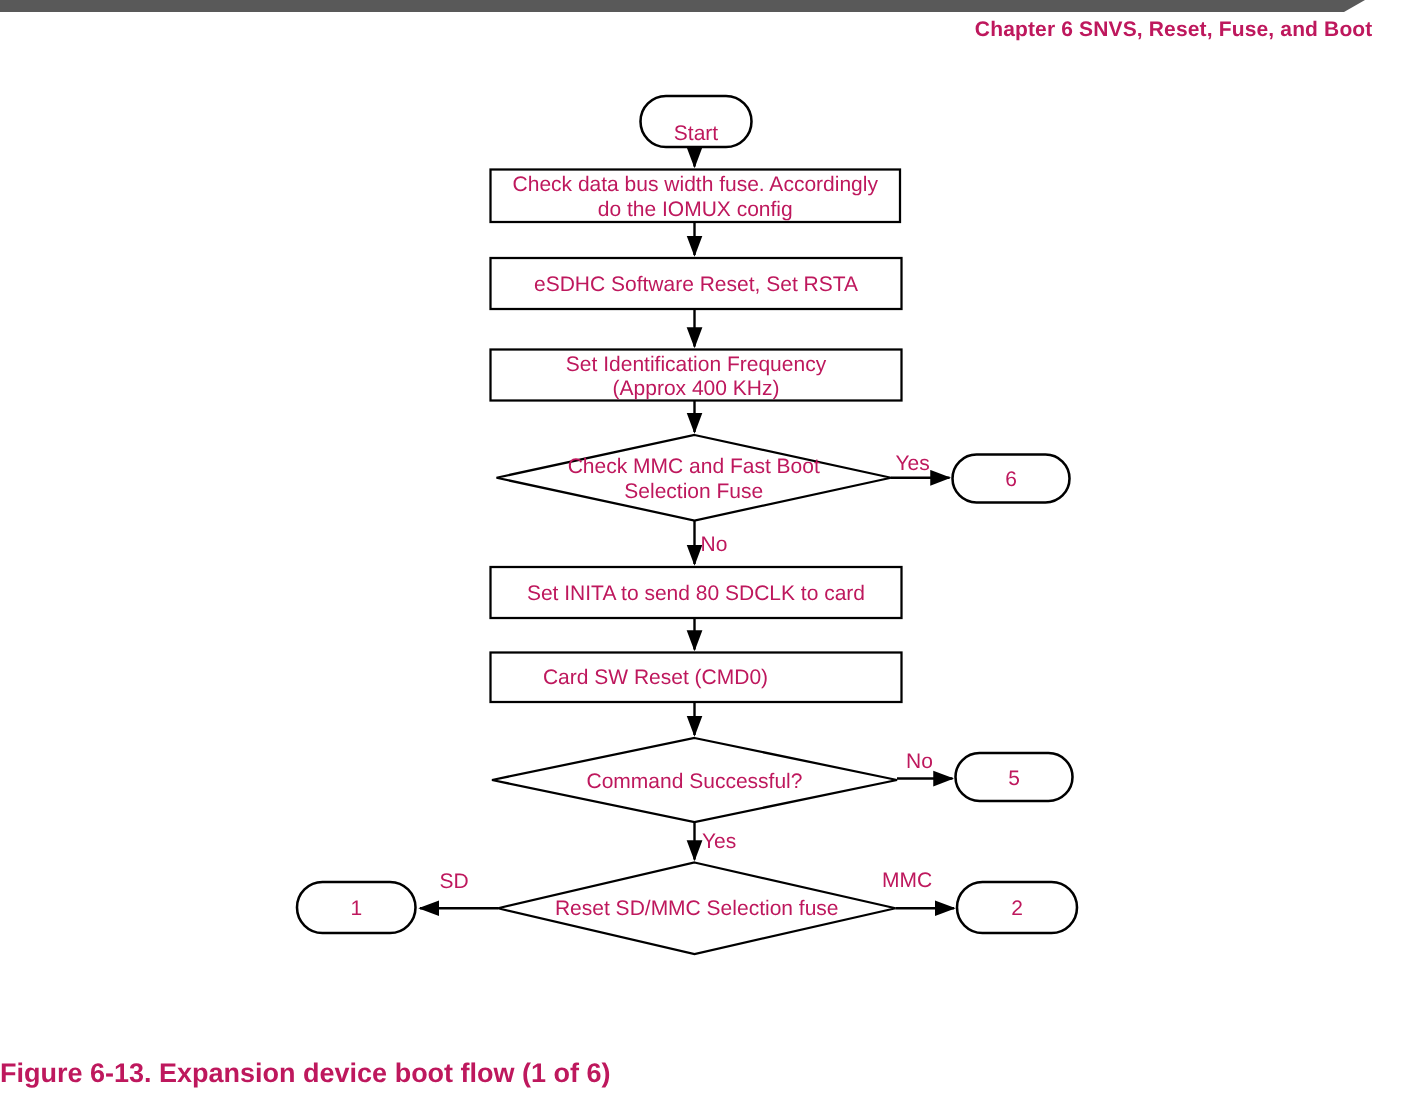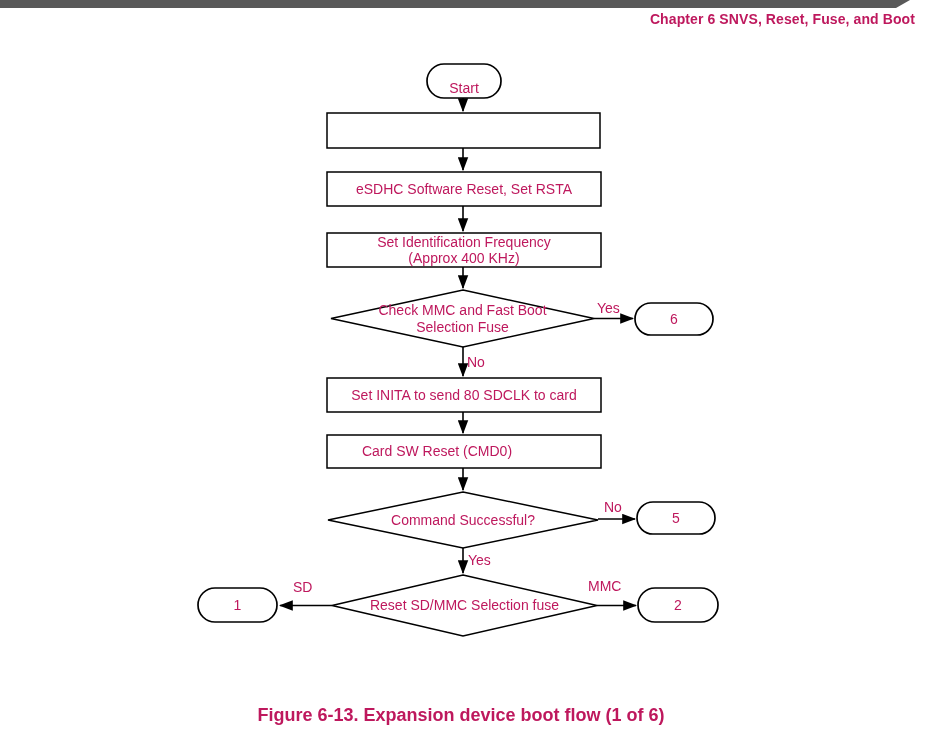--- a/index.html
+++ b/index.html
@@ -31,21 +31,20 @@
     font-size:14px;line-height:1.16;
   }
   .lbl span{white-space:nowrap;}
   .tag{
     position:absolute;
     font-size:14px;
     white-space:nowrap;
   }
   .caption{
     position:absolute;top:705px;left:0;width:922px;
-    text-align:center;
     font-size:18px;font-weight:bold;
   }
 </style>
 </head>
 <body>
 
 <div class="page">
 
   <div class="topbar"></div>
   <div class="chapter">Chapter 6 SNVS, Reset, Fuse, and Boot</div>
@@ -86,20 +85,24 @@
     <line x1="594" y1="318.5" x2="633" y2="318.5" stroke="#000" stroke-width="1.6" marker-end="url(#arrow)"></line>
     <line x1="598" y1="519" x2="635" y2="519" stroke="#000" stroke-width="1.6" marker-end="url(#arrow)"></line>
     <line x1="332" y1="605.5" x2="280" y2="605.5" stroke="#000" stroke-width="1.6" marker-end="url(#arrow)"></line>
     <line x1="597" y1="605.5" x2="636" y2="605.5" stroke="#000" stroke-width="1.6" marker-end="url(#arrow)"></line>
   </svg>
 
   <div class="lbl" style="left:427px;top:64px;width:74px;height:48px;">
     <span>Start</span>
   </div>
 
+  <div class="lbl" style="left:327px;top:113px;width:273px;height:35px;">
+    <span>Check data bus width fuse. Accordingly</span>
+    <span>do the IOMUX config</span>
+  </div>
 
   <div class="lbl" style="left:327px;top:172px;width:274px;height:34px;">
     <span>eSDHC Software Reset, Set RSTA</span>
   </div>
 
   <div class="lbl" style="left:327px;top:233px;width:274px;height:34px;">
     <span>Set Identification Frequency</span>
     <span>(Approx 400 KHz)</span>
   </div>
 

